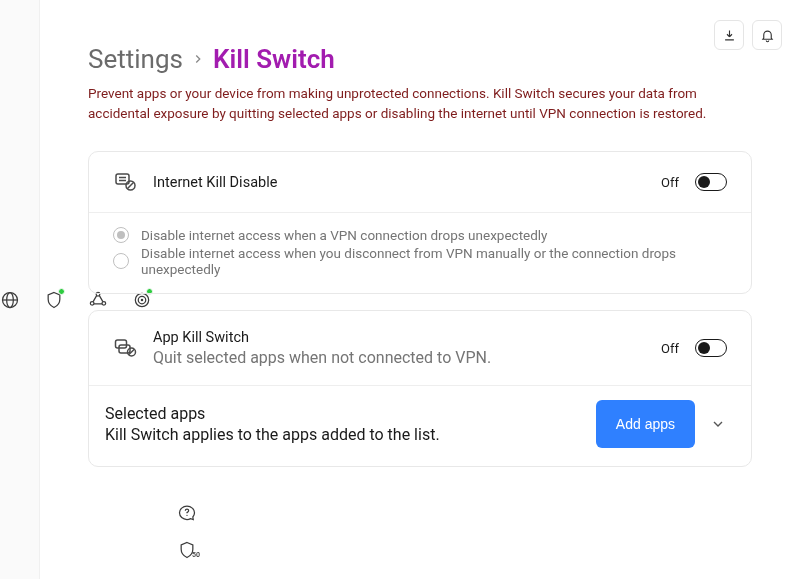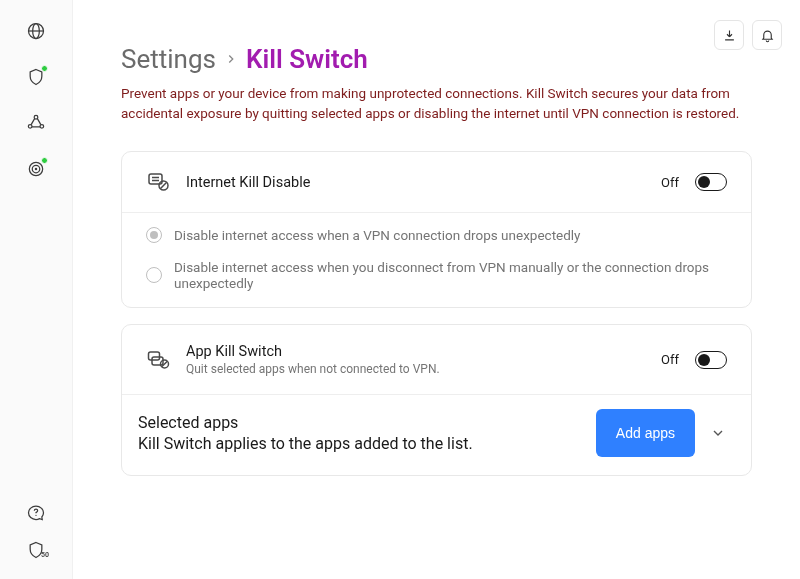--- a/index.html
+++ b/index.html
@@ -1,40 +1,40 @@
 <!DOCTYPE html>
 <html><head>
 <meta charset="utf-8">
 <style>
   * { box-sizing: border-box; margin: 0; padding: 0; }
   html, body { height: 100%; font-family: -apple-system, BlinkMacSystemFont, "Segoe UI", Roboto, Helvetica, Arial, sans-serif; background: #fff; color: #1a1a1a; }
   .app { display: flex; height: 579px; width: 800px; position: relative; }
-  .sidebar { width: 73px; background: #fafafa; display: flex; flex-direction: column; align-items: center; padding-top: 20px; gap: 24px; border-right: 1px solid #f0f0f0; }
+  .sidebar { width: 40px; background: #fafafa; display: flex; flex-direction: row; align-items: center; padding-top: 20px; gap: 24px; border-right: 1px solid #f0f0f0; }
   .sidebar-bottom { margin-top: auto; padding-bottom: 18px; display: flex; flex-direction: column; gap: 16px; align-items: center; }
   .sidebar-icon { width: 22px; height: 22px; display: flex; align-items: center; justify-content: center; position: relative; cursor: pointer; color: #3c3c3c; }
   .dot { position: absolute; top: -1px; right: -1px; width: 7px; height: 7px; border-radius: 50%; background: #2ecc40; border: 1.5px solid #fafafa; }
   .main { flex: 1; padding: 44px 48px 0 48px; overflow: auto; position: relative; }
   .top-actions { position: absolute; top: 20px; right: 18px; display: flex; gap: 8px; }
   .icon-btn { width: 30px; height: 30px; border: 1px solid #e5e5e5; background: #fff; border-radius: 6px; display: flex; align-items: center; justify-content: center; cursor: pointer; color: #333; }
   .breadcrumb { display: flex; align-items: center; gap: 8px; font-size: 26px; font-weight: 400; color: #6b6b6b; }
   .breadcrumb .current { color: #a21caf; font-weight: 600; }
   .chev { font-size: 18px; color: #888; }
   .subtitle { margin-top: 10px; color: #7f1d1d; font-size: 13.5px; line-height: 1.45; max-width: 640px; }
   .card { border: 1px solid #e8e8e8; border-radius: 10px; margin-top: 28px; overflow: hidden; }
   .card + .card { margin-top: 16px; }
   .card-header { display: flex; align-items: center; padding: 18px 24px; gap: 16px; }
   .card-header .labels { display: flex; flex-direction: column; gap: 2px; }
   .card-header .title { font-size: 14.5px; color: #1a1a1a; }
-  .card-header .desc { font-size: 12px; color: #757575; }
+  .card-header .desc { font-size: 16px; color: #757575; }
   .card-header .spacer { flex: 1; }
   .state-label { font-size: 13px; color: #1a1a1a; }
   .toggle { width: 32px; height: 18px; border-radius: 20px; border: 1.5px solid #1a1a1a; background: #fff; position: relative; cursor: pointer; }
   .toggle .knob { width: 12px; height: 12px; border-radius: 50%; background: #1a1a1a; position: absolute; top: 50%; left: 1.5px; transform: translateY(-50%); }
   .divider { border-top: 1px solid #eee; }
-  .options { padding: 14px 24px 16px 24px; display: flex; flex-direction: column; gap: 16px; }
+  .options { padding: 14px 24px 16px 24px; display: flex; flex-direction: column; gap: 2px; }
   .radio-row { display: flex; align-items: center; gap: 12px; font-size: 13.5px; color: #757575; cursor: pointer; }
   .radio { width: 16px; height: 16px; border-radius: 50%; border: 1.5px solid #bfbfbf; display: flex; align-items: center; justify-content: center; flex-shrink: 0; }
   .radio.filled .radio-dot { width: 8px; height: 8px; border-radius: 50%; background: #bfbfbf; }
   .selected-row { display: flex; align-items: center; padding: 14px 24px 18px 16px; gap: 14px; border-top: 1px solid #eee; }
   .selected-row .labels { display: flex; flex-direction: column; gap: 2px; }
   .add-btn { background: #2f80ff; color: #fff; border: none; border-radius: 6px; padding: 16px 20px; font-size: 14px; cursor: pointer; }
   .expand-chev { width: 18px; cursor: pointer; color: #555; display: flex; align-items: center; justify-content: center; }
   svg { display: block; }
   .feat-icon { width: 24px; height: 24px; color: #4a4a4a; flex-shrink: 0; }
   .count-badge { position: absolute; bottom: 2px; right: -2px; font-size: 7px; font-weight: 600; }

